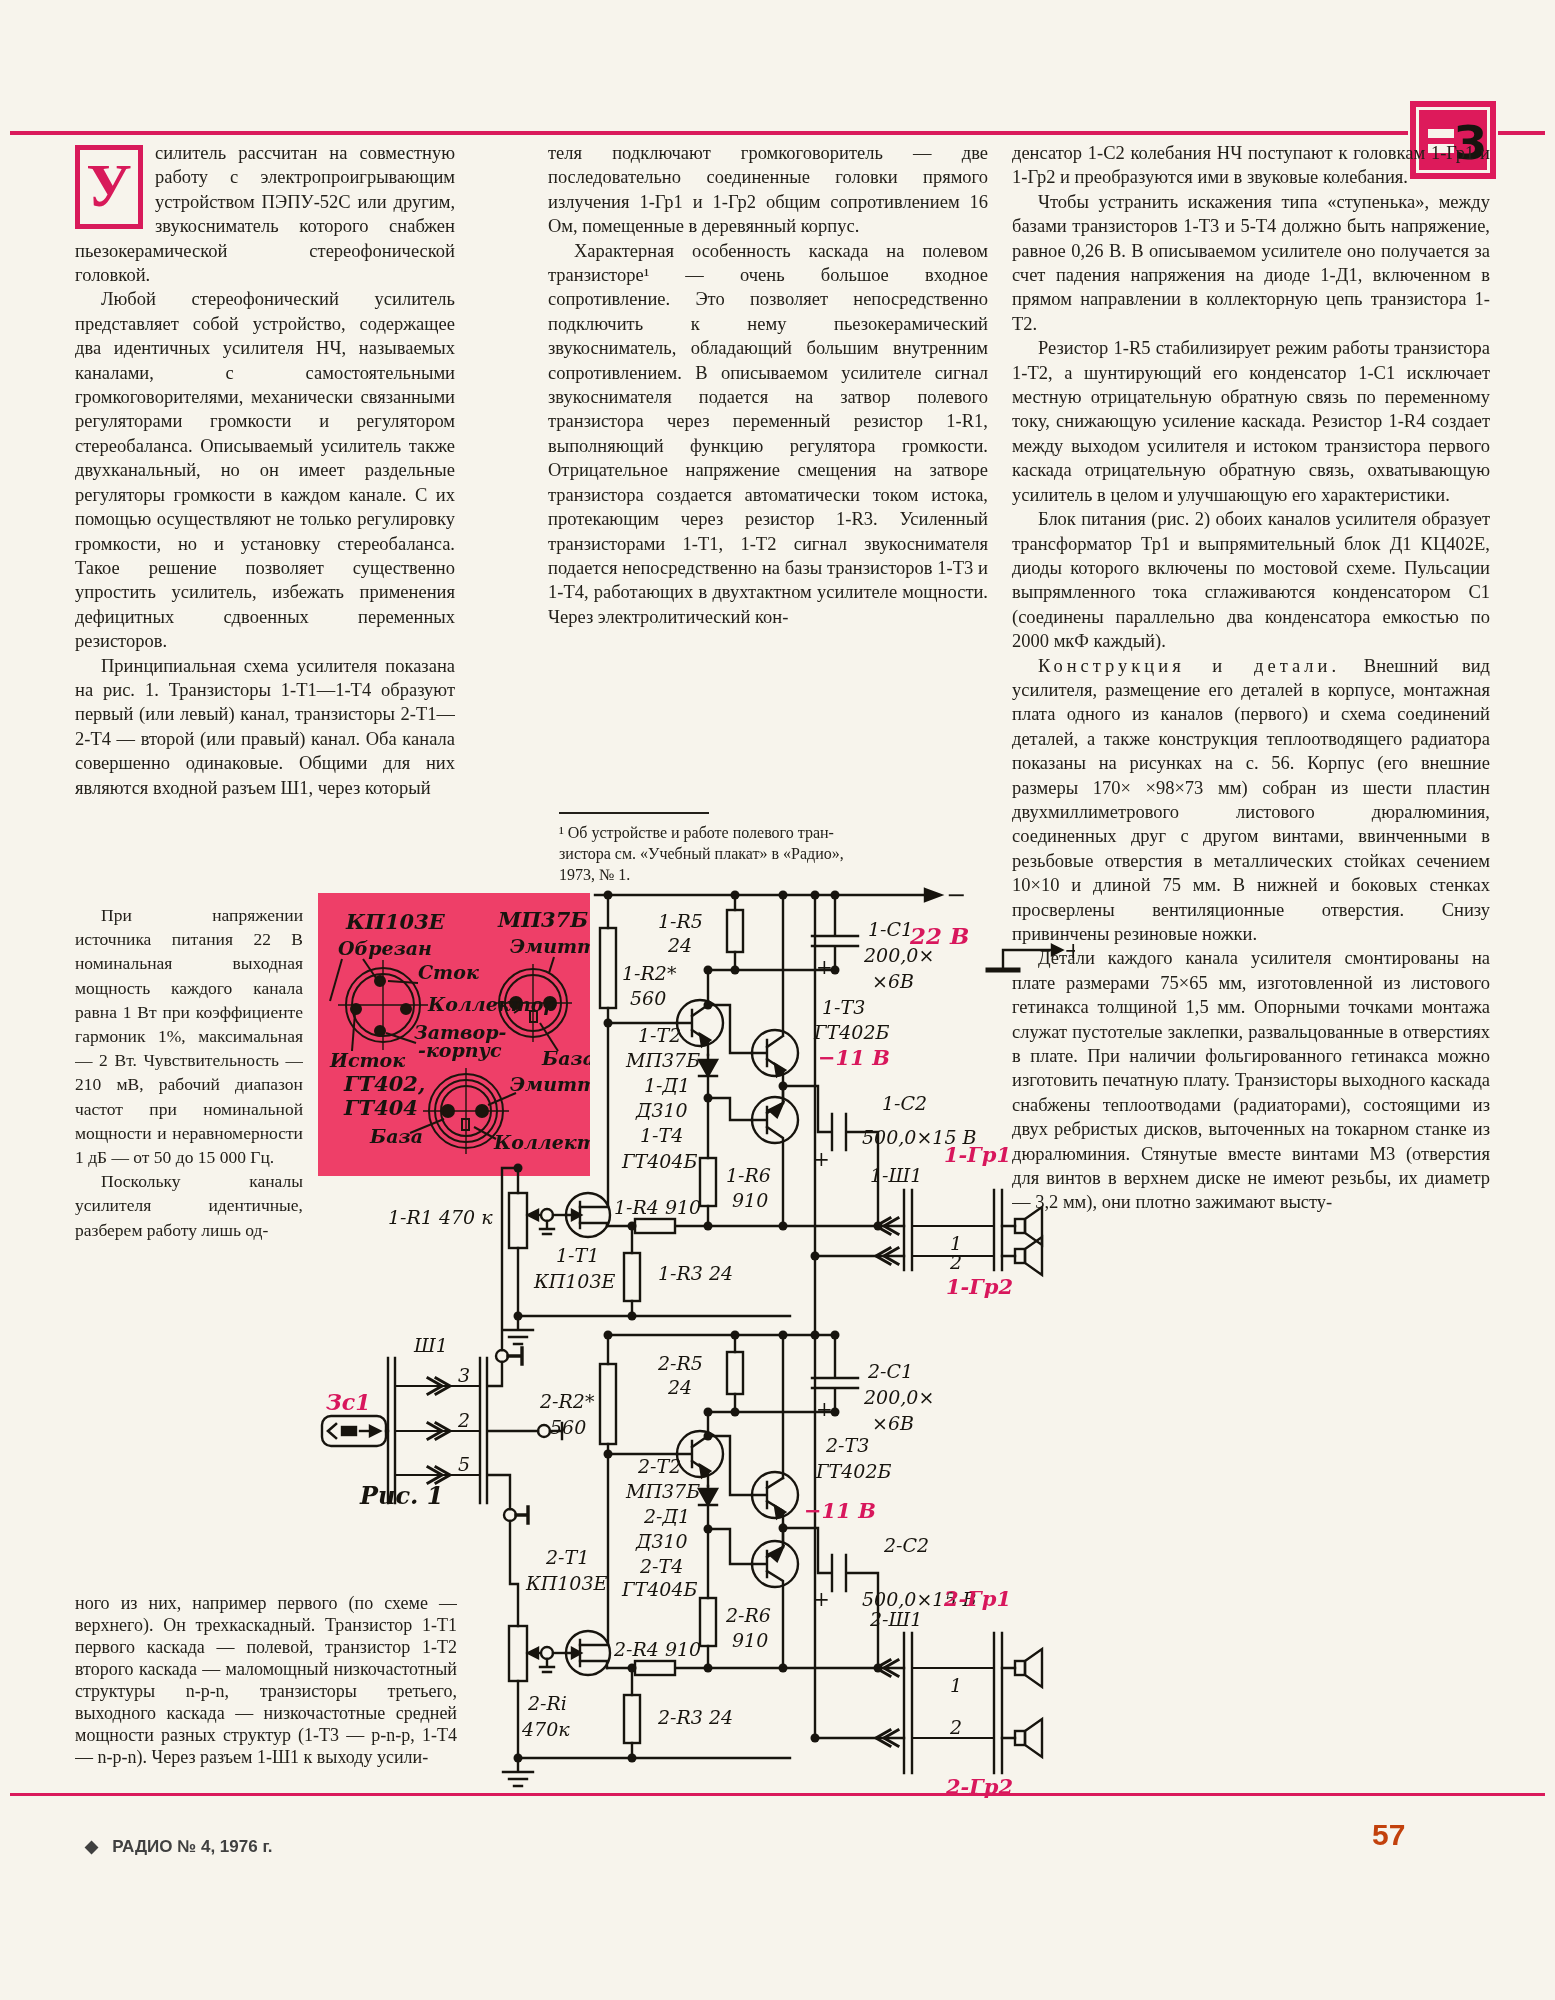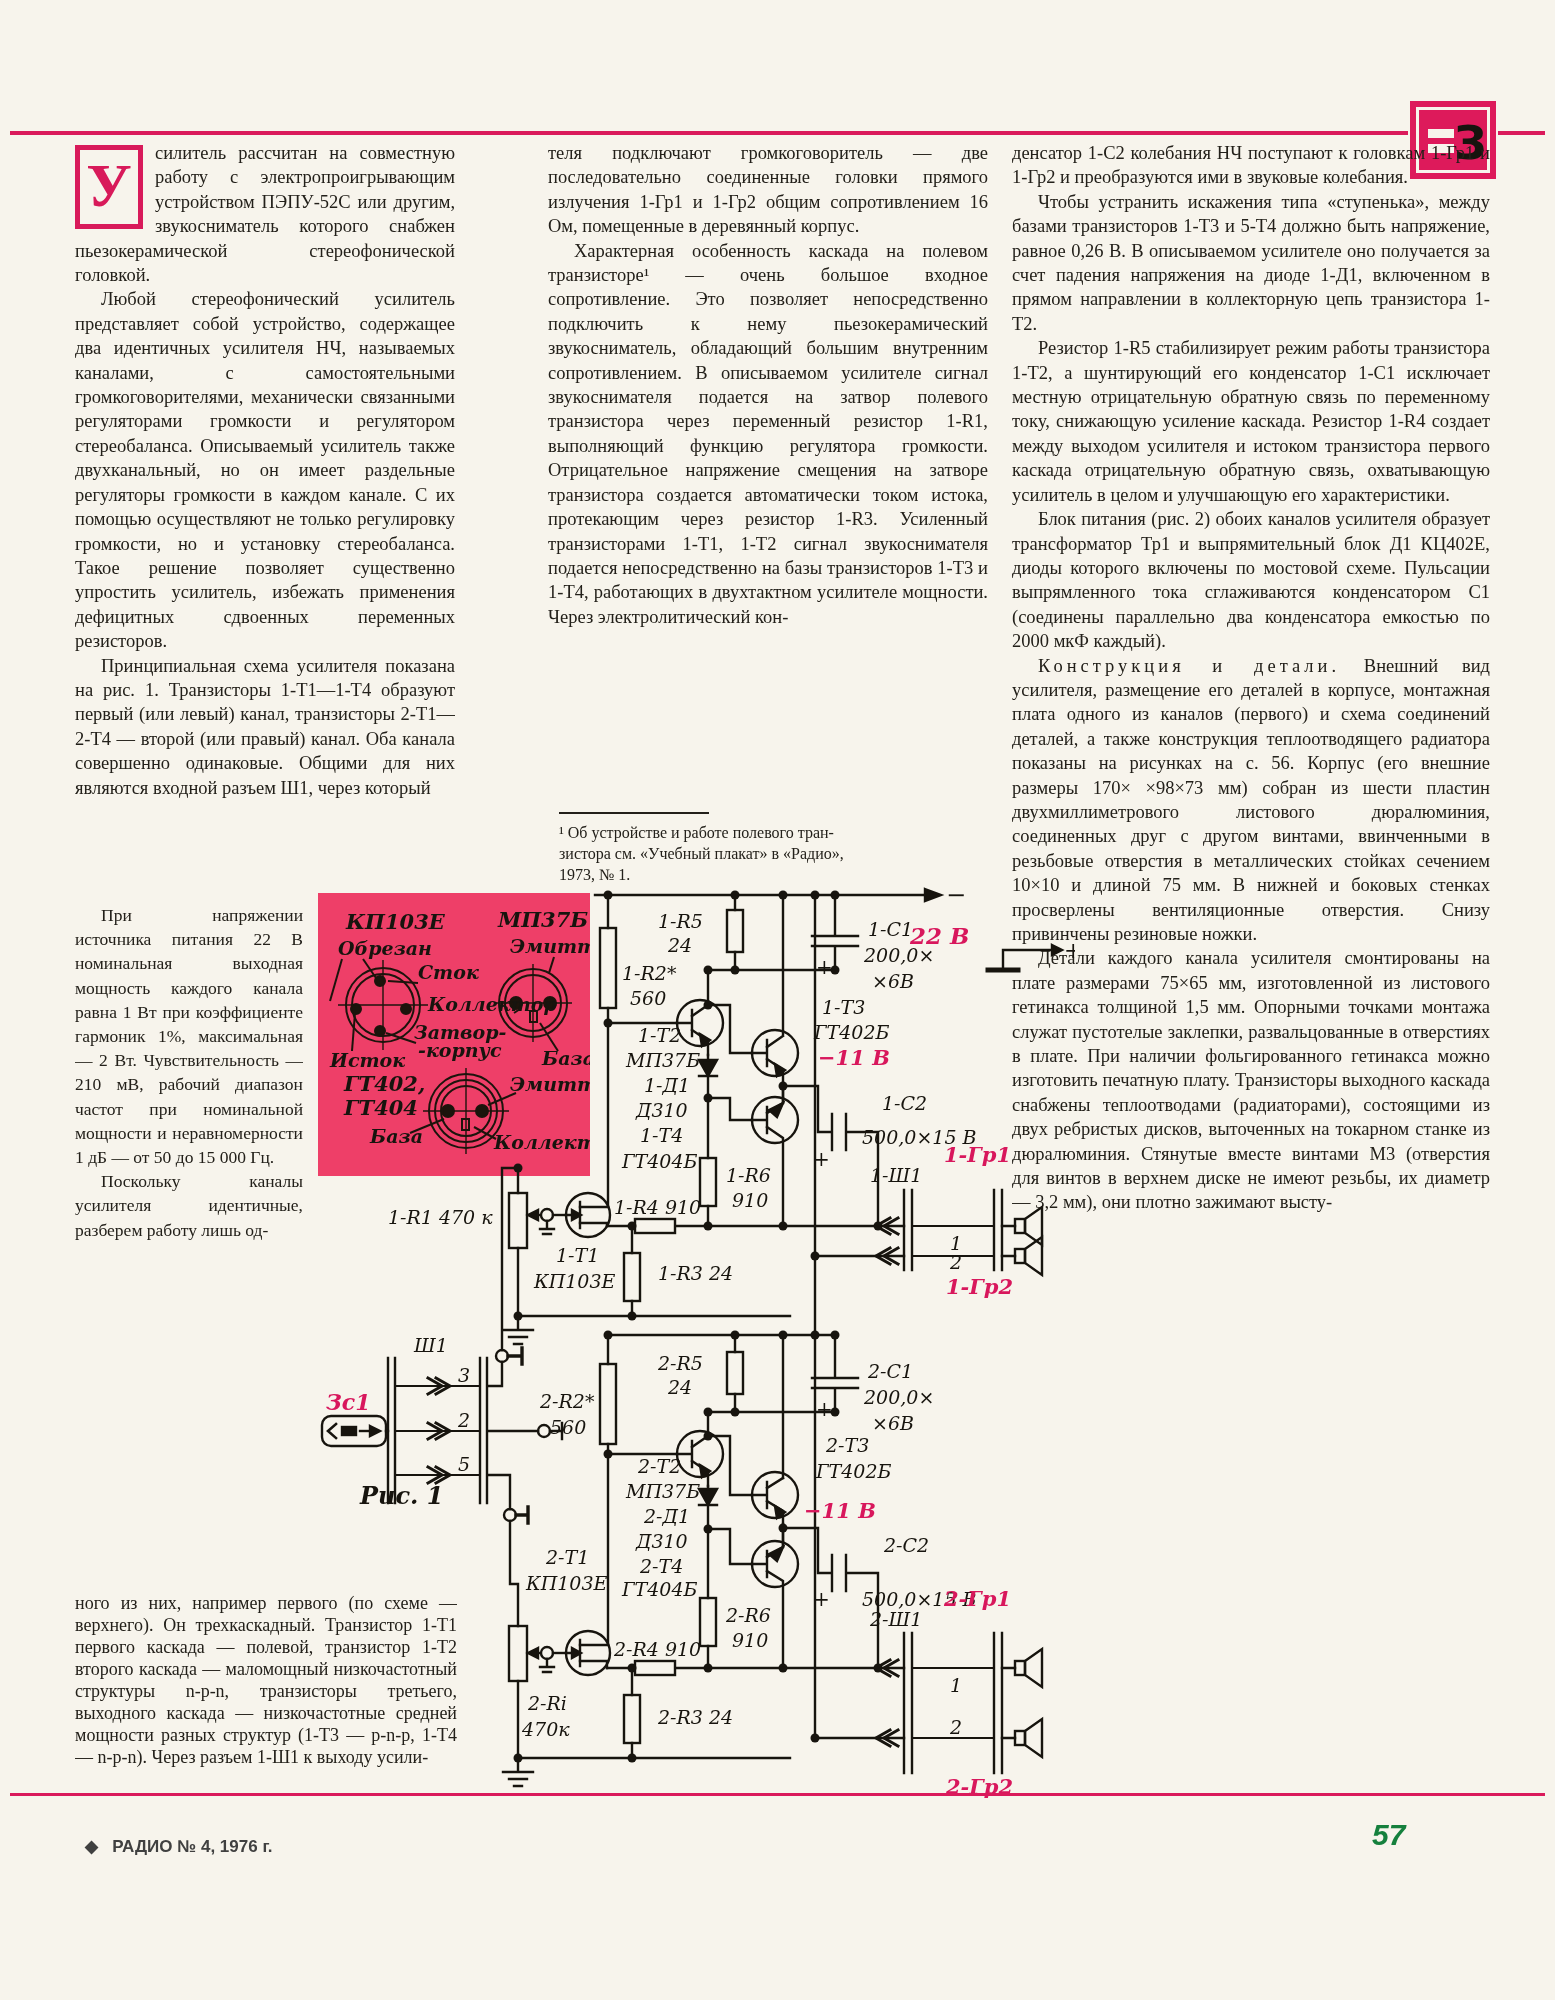--- a/index.html
+++ b/index.html
@@ -12,21 +12,21 @@
   .col p.noindent{text-indent:0;}
   .dropcapbox{float:left;width:58px;height:74px;border:5px solid #d81a5a;margin:4px 12px 2px 0;
               color:#d81a5a;font-weight:bold;font-size:62px;line-height:70px;text-align:center;
               font-family:"Liberation Serif",serif;}
   .spaced{letter-spacing:4px;}
   .footnote{position:absolute;font-size:16px;line-height:21px;}
   .footnote .fnrule{width:150px;height:2px;background:#23201a;margin-bottom:8px;}
   .footer{position:absolute;font-family:"Liberation Sans",sans-serif;font-weight:bold;
           font-size:17px;color:#404040;}
   .pagenum{position:absolute;font-family:"Liberation Sans",sans-serif;font-weight:bold;
-           font-style:italic;font-size:30px;color:#15803d;}
+           font-size:30px;color:#c2410c;}
   .logo{position:absolute;left:1410px;top:101px;width:86px;height:78px;background:#dd1a5b;}
   .logo .inner{position:absolute;left:6px;top:6px;right:6px;bottom:6px;border:3px solid #f7f4ec;}
   svg text{font-family:"DejaVu Serif",serif;font-style:italic;fill:#17140e;}
   svg text.mag{fill:#d8175c;font-weight:bold;}
   svg text.fig{font-weight:bold;}
   .inset{position:absolute;left:318px;top:893px;}
 </style>
 </head>
 <body>
 

